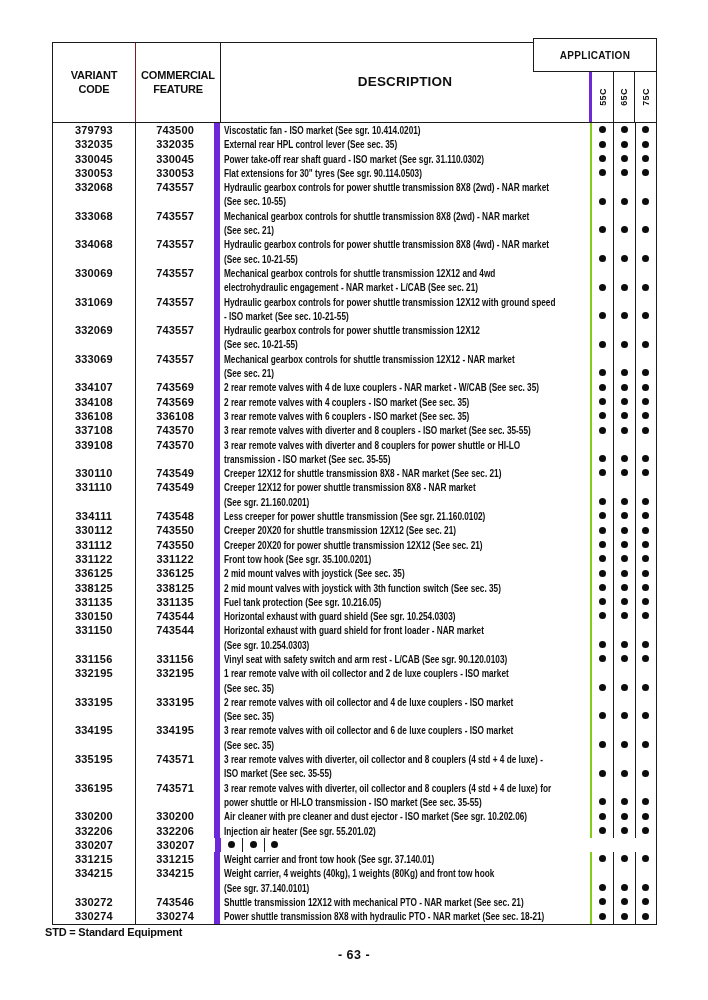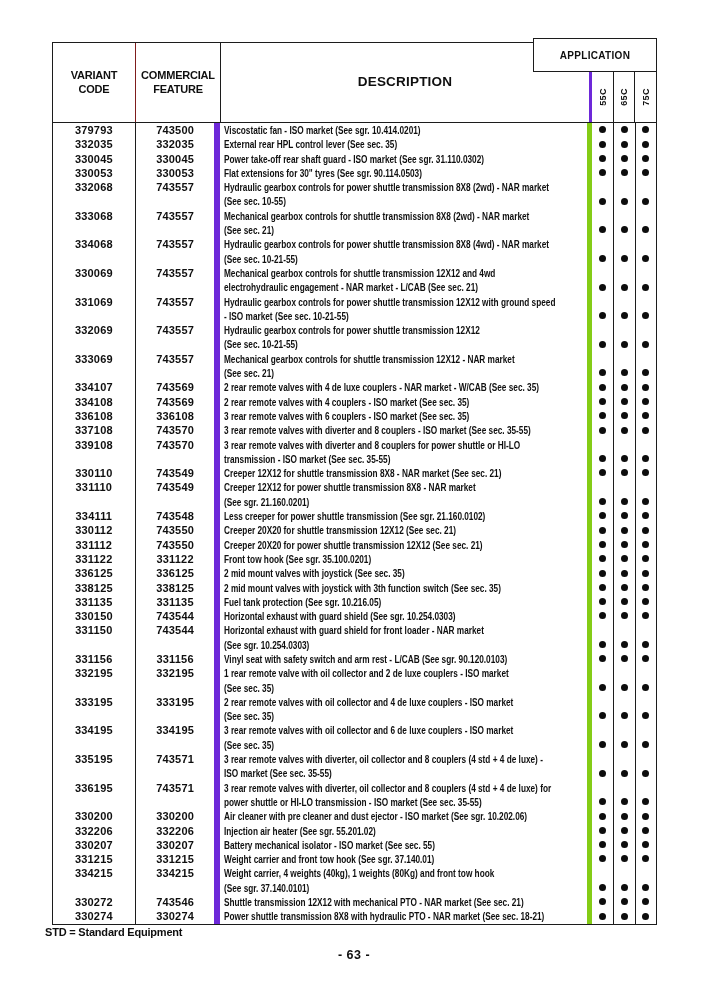--- a/index.html
+++ b/index.html
@@ -37,21 +37,21 @@
   }
   
   .tbody { width: 100%; }
   .row { display: flex; align-items: stretch; }
   .c-variant, .c-feature {
     text-align: center; font-size: 11px; line-height: 14.3px; letter-spacing: 0.2px;
   }
   .c-variant { width: 83px; border-right: 1px solid #1c1c1c; }
   .c-feature { width: 85px; border-right: 6px solid #6d28d9; }
   .c-desc {
-    width: 373px; border-right: 5px solid #84cc16;
+    width: 373px; border-right: 2px solid #84cc16;
     padding-left: 4px; overflow: hidden;
   }
   .c-desc .line {
     white-space: nowrap; font-size: 11px; line-height: 14.3px;
     transform: scaleX(0.75); transform-origin: 0 50%;
   }
   .c-app {
     width: 21.33px; display: flex; align-items: flex-end; justify-content: center;
     padding-bottom: 3px;
   }
@@ -665,23 +665,20 @@
           <div class="c-app">
             <span class="dot"></span>
           </div>
           <div class="c-app">
             <span class="dot"></span>
           </div>
         </div>
         <div class="row">
           <div class="c-variant">330207</div>
           <div class="c-feature">330207</div>
-          <div class="c-desc">
-            <div class="line">Battery mechanical isolator - ISO market (See sec. 55)</div>
-          </div>
           <div class="c-app">
             <span class="dot"></span>
           </div>
           <div class="c-app">
             <span class="dot"></span>
           </div>
           <div class="c-app">
             <span class="dot"></span>
           </div>
         </div>

